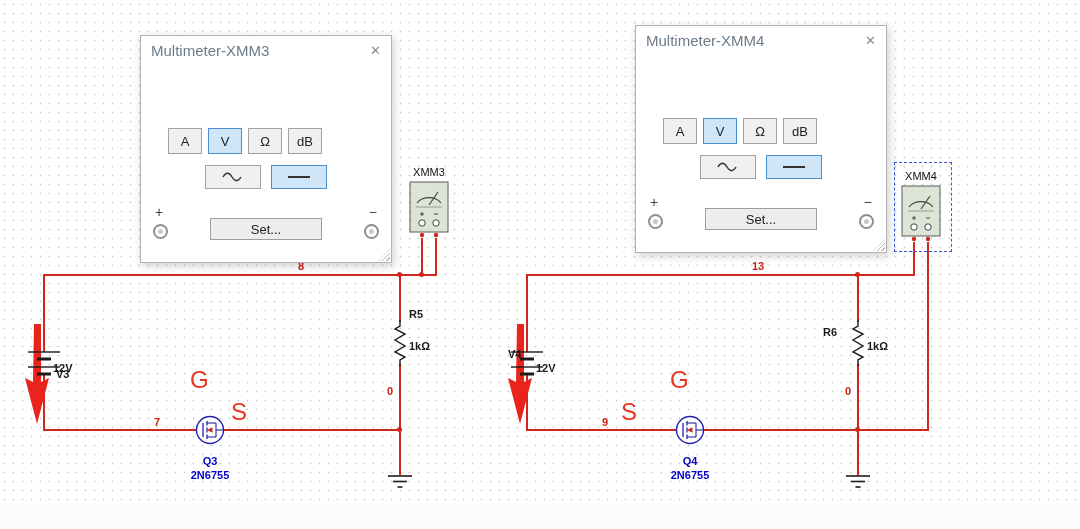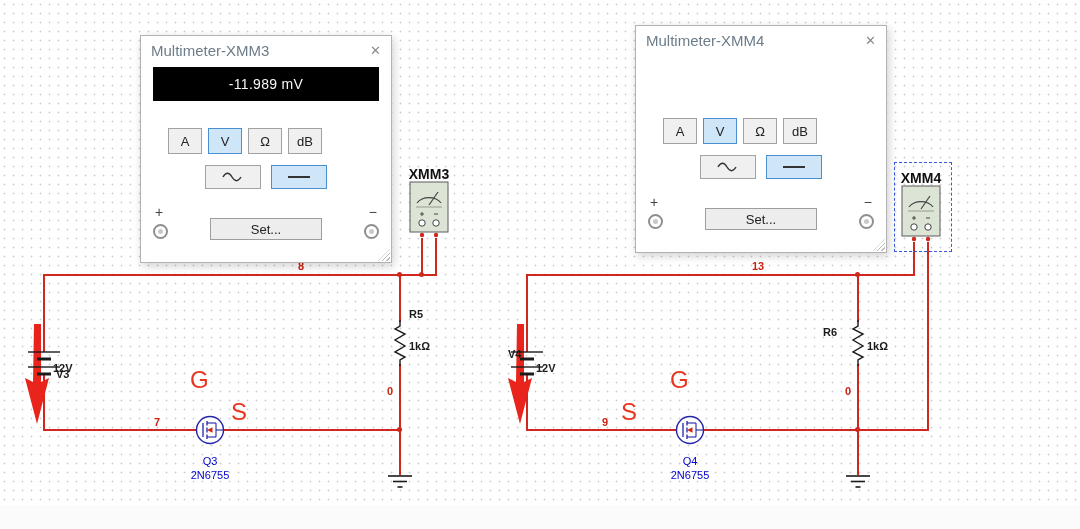--- a/index.html
+++ b/index.html
@@ -48,22 +48,22 @@
     background:repeating-linear-gradient(135deg,transparent 0 2px,#b9b9b9 2px 3px);
     clip-path:polygon(100% 0,100% 100%,0 100%);
   }
   
   .sheet{position:absolute;left:0;top:0;width:100%;height:100%;z-index:1;}
   .w{position:absolute;background:#d0281e;}
   .jdot{position:absolute;width:5px;height:5px;border-radius:50%;background:#d0281e;}
   .sym{position:absolute;}
   .nlab{position:absolute;font-size:11px;font-weight:bold;color:#cc2211;}
   .clab{position:absolute;font-size:11px;font-weight:bold;color:#1b1b1b;}
-  .tlab{position:absolute;font-size:11px;font-weight:normal;color:#0000cd;transform:translateX(-50%);}
-  .ilab{position:absolute;font-size:14px;font-weight:bold;color:#111;transform:translateX(-50%);}
+  .tlab{position:absolute;font-size:11px;font-weight:bold;color:#0000cd;transform:translateX(-50%);}
+  .ilab{position:absolute;font-size:11px;font-weight:normal;color:#111;transform:translateX(-50%);}
   .glab{position:absolute;font-size:24px;color:#e8351f;}
   .selbox{position:absolute;border:1px dashed #3a5bd9;}
 </style>
 </head>
 <body>
 
 <div class="canvas">
 
   <div class="sheet">
 
@@ -221,23 +221,20 @@
       <circle cx="13" cy="54" r="2.2" fill="#d0281e"></circle>
       <circle cx="27" cy="54" r="2.2" fill="#d0281e"></circle>
     </svg>
   </div>
 
   <div class="mm-window" style="left:140px;top:35px">
     <div class="mm-title">
       <span class="mm-title-text">Multimeter-XMM3</span>
       <span class="mm-close">✕</span>
     </div>
-    <div class="mm-display">
-      <span>-11.989 mV</span>
-    </div>
     <div class="mm-modes">
       <button class="mm-btn">A</button>
       <button class="mm-btn selected">V</button>
       <button class="mm-btn">Ω</button>
       <button class="mm-btn">dB</button>
     </div>
     <div class="mm-wave">
       <button class="mm-btn">
         <svg width="24" height="12" viewBox="0 0 24 12">
           <path d="M2 6 C5 1 8 1 11 6 C14 11 17 11 20 6" fill="none" stroke="#333" stroke-width="1.4"></path>

